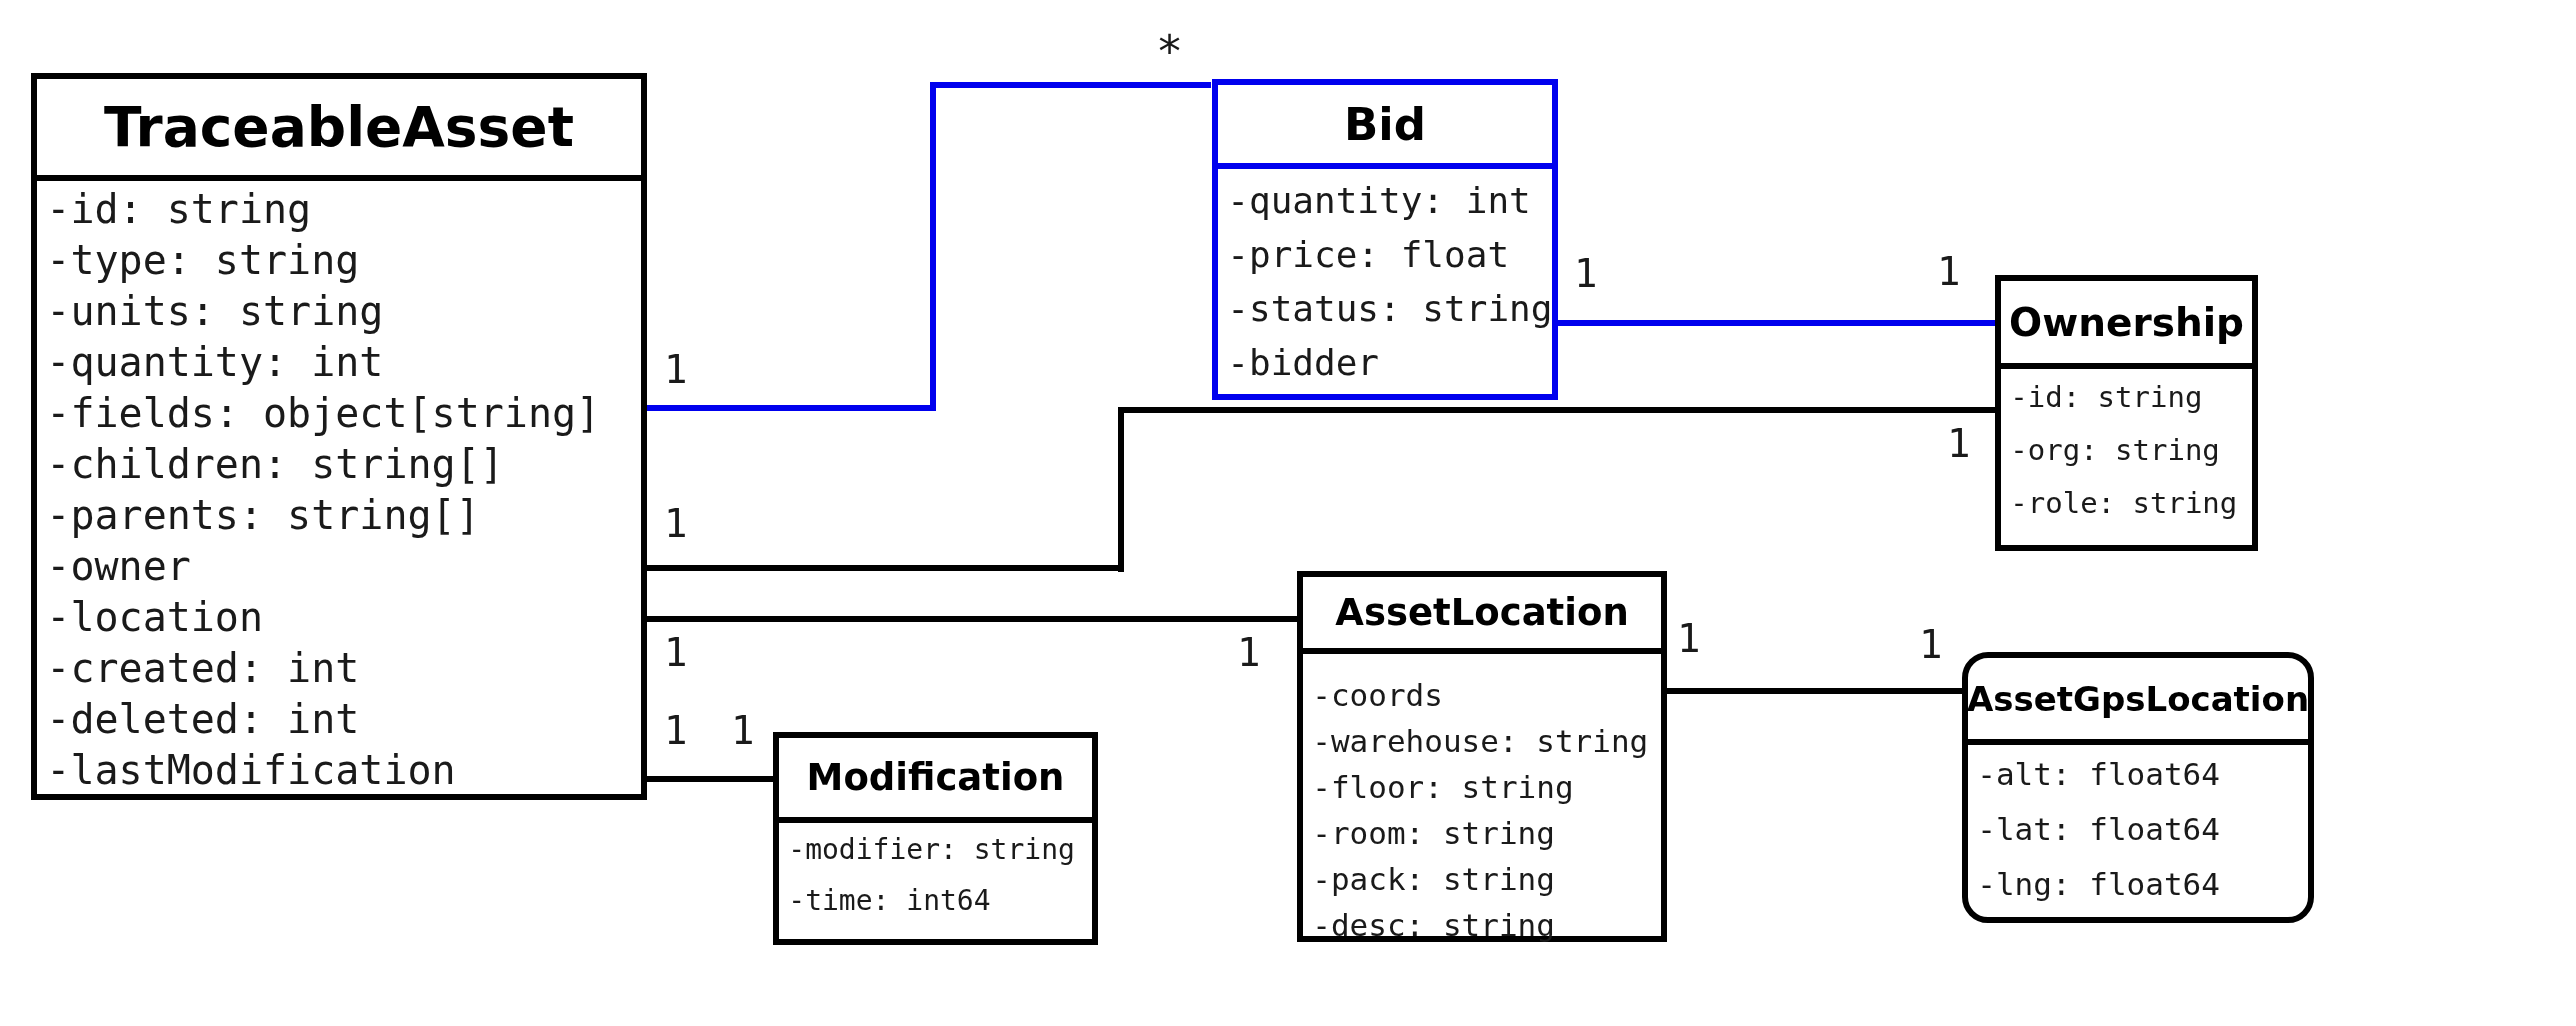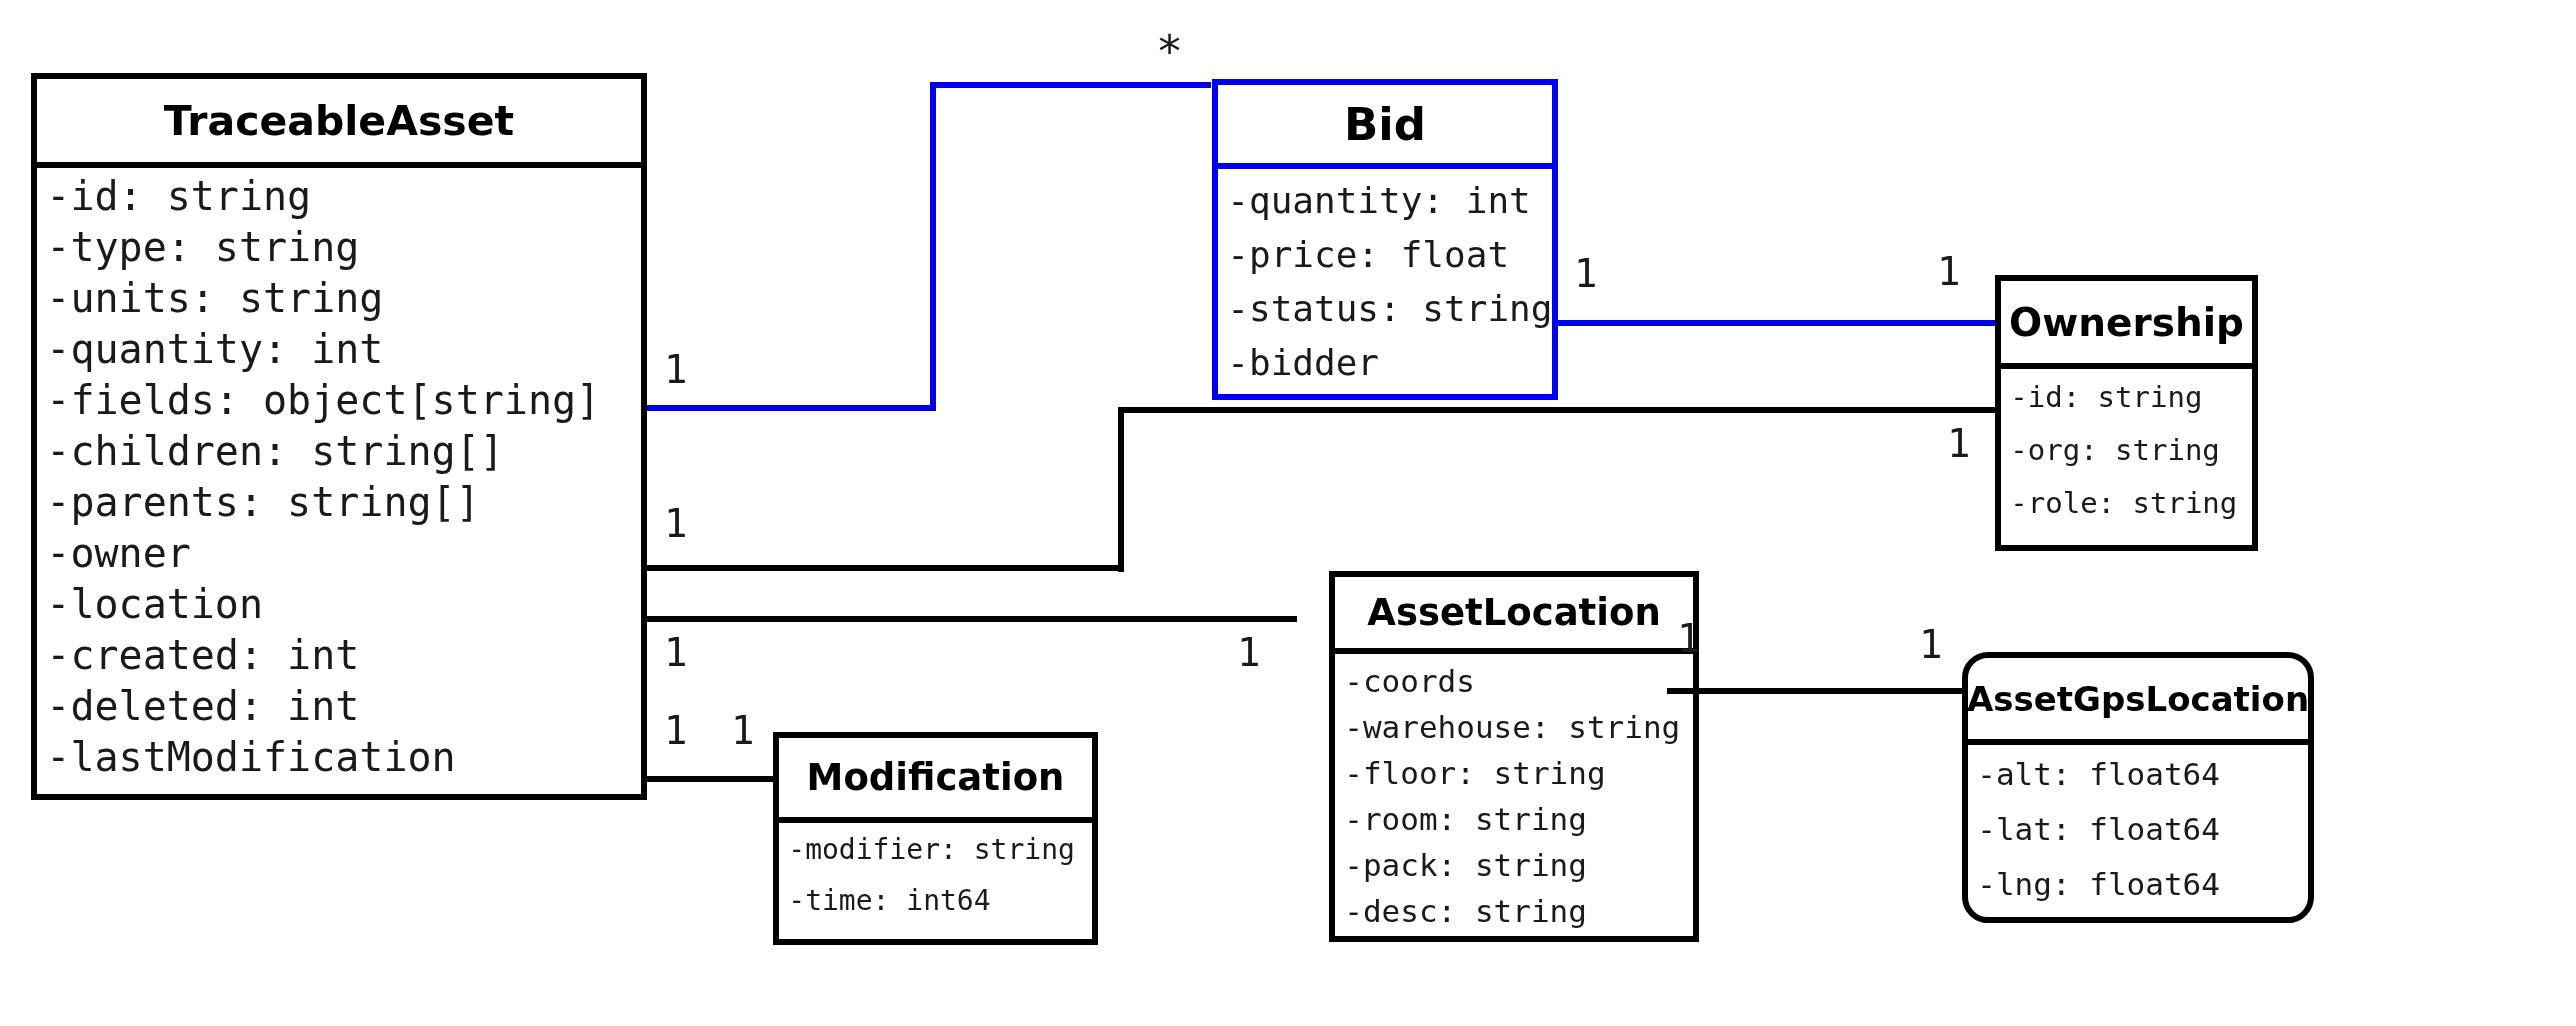--- a/index.html
+++ b/index.html
@@ -43,21 +43,21 @@
     line-height:1;
     white-space:nowrap;
   }
 </style>
 </head>
 <body>
 
 <div class="stage">
 
   <div class="uml-class" style="left:31px;top:73px;width:616px;height:727px;">
-    <div class="uml-title" style="height:89px;font-size:41px;">TraceableAsset</div>
+    <div class="uml-title" style="height:102px;font-size:55px;">TraceableAsset</div>
     <div class="uml-attrs" style="font-size:40px;line-height:51px;">
       <div class="uml-attr">-id: string</div>
       <div class="uml-attr">-type: string</div>
       <div class="uml-attr">-units: string</div>
       <div class="uml-attr">-quantity: int</div>
       <div class="uml-attr">-fields: object[string]</div>
       <div class="uml-attr">-children: string[]</div>
       <div class="uml-attr">-parents: string[]</div>
       <div class="uml-attr">-owner</div>
       <div class="uml-attr">-location</div>
@@ -79,23 +79,23 @@
 
   <div class="uml-class" style="left:1995px;top:275px;width:263px;height:276px;">
     <div class="uml-title" style="height:88px;font-size:39px;">Ownership</div>
     <div class="uml-attrs" style="font-size:29px;line-height:53px;padding-top:1.5px;">
       <div class="uml-attr">-id: string</div>
       <div class="uml-attr">-org: string</div>
       <div class="uml-attr">-role: string</div>
     </div>
   </div>
 
-  <div class="uml-class" style="left:1297px;top:571px;width:370px;height:371px;margin-left:32px;">
+  <div class="uml-class" style="left:1297px;top:571px;width:370px;height:371px;">
     <div class="uml-title" style="height:77px;font-size:37px;">AssetLocation</div>
-    <div class="uml-attrs" style="font-size:31px;line-height:46px;padding-top:4px;">
+    <div class="uml-attrs" style="font-size:31px;line-height:46px;padding-top:18px;">
       <div class="uml-attr">-coords</div>
       <div class="uml-attr">-warehouse: string</div>
       <div class="uml-attr">-floor: string</div>
       <div class="uml-attr">-room: string</div>
       <div class="uml-attr">-pack: string</div>
       <div class="uml-attr">-desc: string</div>
     </div>
   </div>
 
   <div class="uml-class" style="left:1962px;top:652px;width:352px;height:271px;border-radius:26px;">

